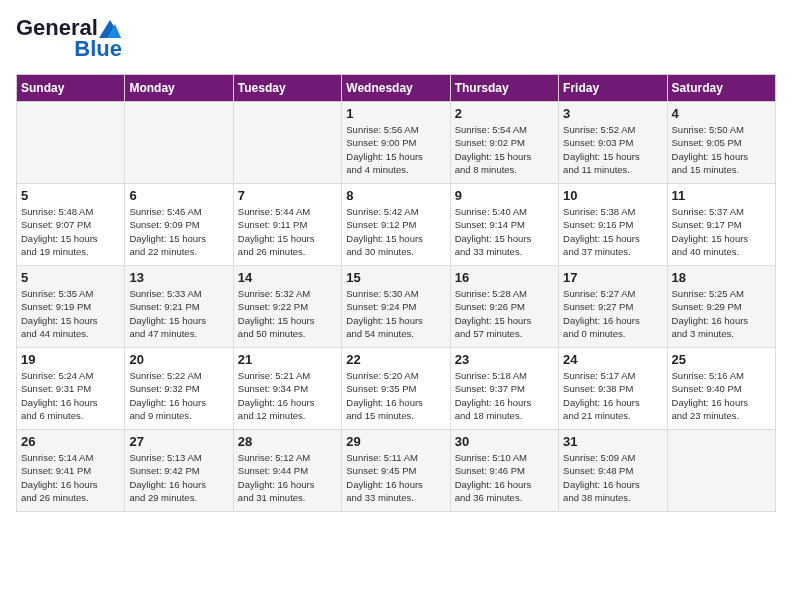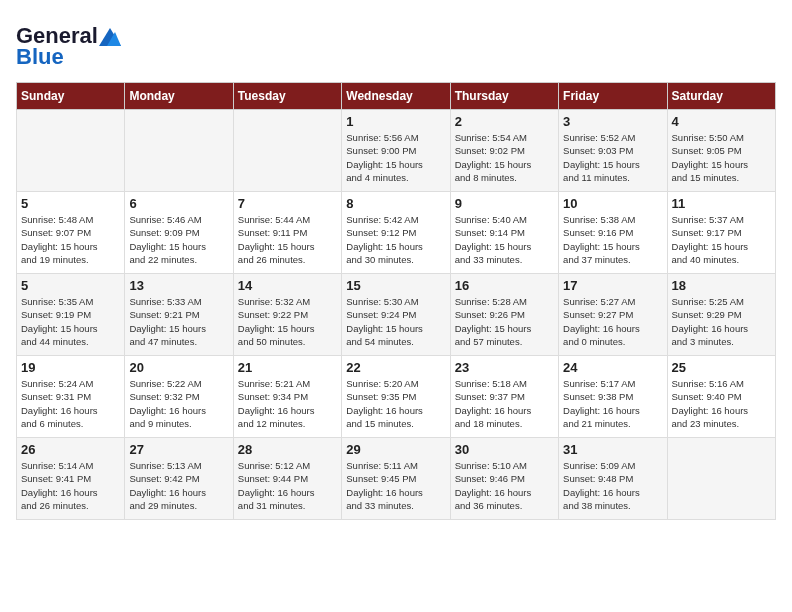--- a/index.html
+++ b/index.html
@@ -12,22 +12,21 @@
     }
     .header-area {
       display: flex;
       justify-content: space-between;
       align-items: flex-start;
       margin-bottom: 12px;
     }
     .logo {
       display: flex;
       flex-direction: column;
-      align-items: flex-start;
-      margin-top: 8px;
+      align-items: flex-end;
     }
     .logo-text {
       font-size: 22px;
       font-weight: bold;
       color: #1a1a2e;
       line-height: 1.1;
     }
     .title-area {
       text-align: right;
     }
@@ -40,21 +39,21 @@
     .location-title {
       font-size: 16px;
       color: #555;
     }
     table {
       width: 100%;
       border-collapse: collapse;
       table-layout: fixed;
     }
     thead tr th {
-      background-color: #7f1d1d;
+      background-color: #701a75;
       color: #fff;
       font-size: 12px;
       font-weight: bold;
       padding: 6px 4px;
       text-align: left;
       border: 1px solid #ccc;
     }
     tbody tr td {
       vertical-align: top;
       border: 1px solid #ddd;

